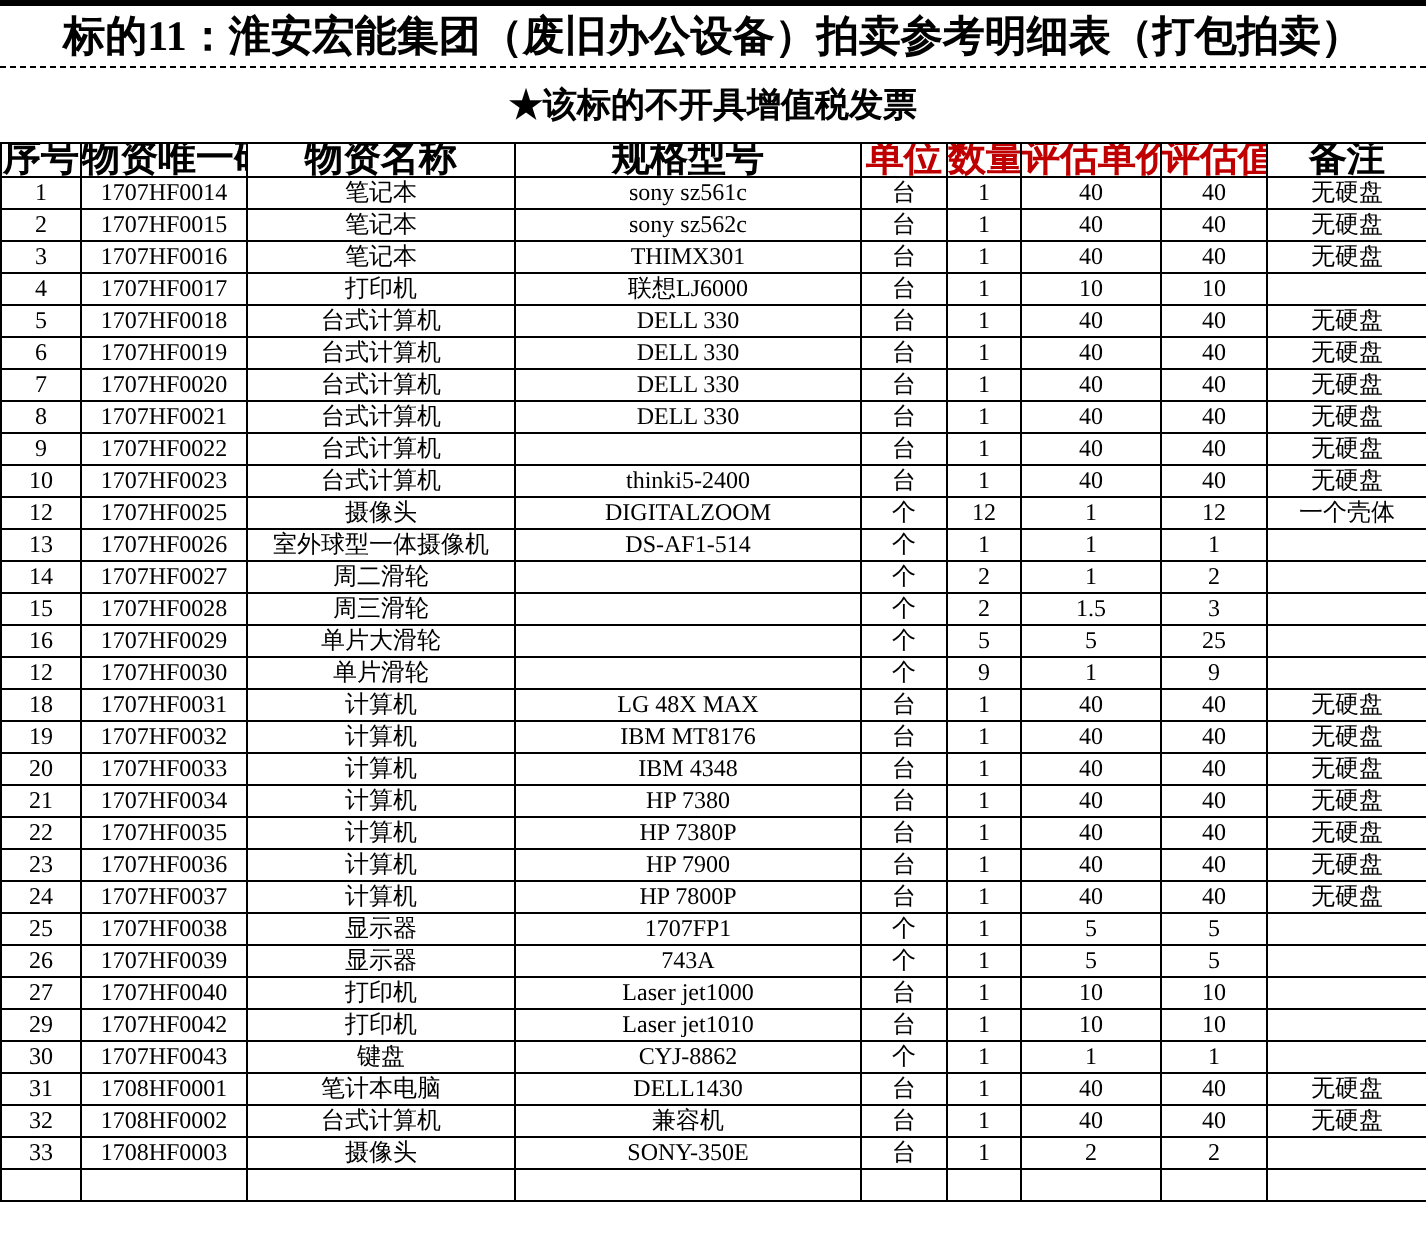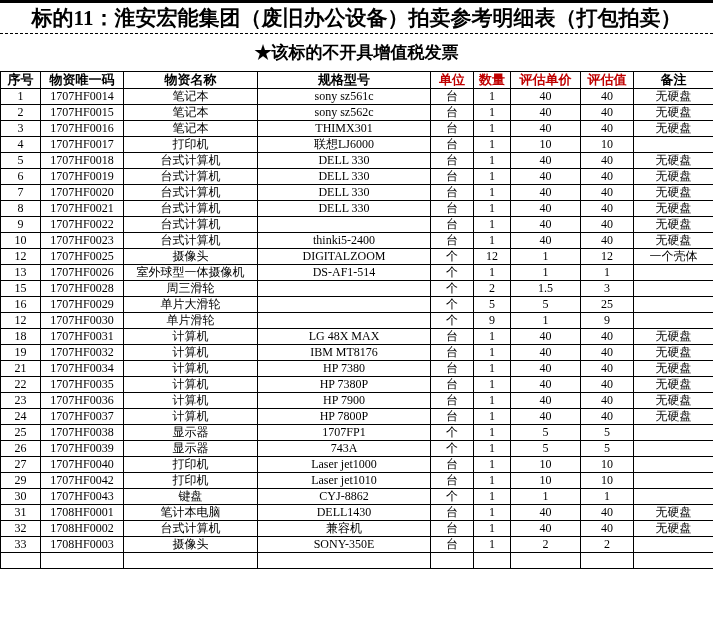--- a/index.html
+++ b/index.html
@@ -43,21 +43,21 @@
     box-sizing: border-box;
     border: 1px solid #000;
     text-align: center;
     vertical-align: middle;
     padding: 0;
     overflow: hidden;
     white-space: nowrap;
   }
   table.grid th {
     height: 17px;
-    font-size: 13px;
+    font-size: 19px;
     font-weight: bold;
     line-height: 16px;
   }
   table.grid td {
     height: 16px;
     font-size: 12px;
     line-height: 15px;
   }
   table.grid th.accent { color: #c00000; }
   
@@ -231,20 +231,31 @@
           <td>1707HF0026</td>
           <td>室外球型一体摄像机</td>
           <td>DS-AF1-514</td>
           <td>个</td>
           <td>1</td>
           <td>1</td>
           <td>1</td>
           <td></td>
         </tr>
         <tr>
+          <td>14</td>
+          <td>1707HF0027</td>
+          <td>周二滑轮</td>
+          <td></td>
+          <td>个</td>
+          <td>2</td>
+          <td>1</td>
+          <td>2</td>
+          <td></td>
+        </tr>
+        <tr>
           <td>15</td>
           <td>1707HF0028</td>
           <td>周三滑轮</td>
           <td></td>
           <td>个</td>
           <td>2</td>
           <td>1.5</td>
           <td>3</td>
           <td></td>
         </tr>
@@ -279,20 +290,31 @@
           <td>1</td>
           <td>40</td>
           <td>40</td>
           <td>无硬盘</td>
         </tr>
         <tr>
           <td>19</td>
           <td>1707HF0032</td>
           <td>计算机</td>
           <td>IBM MT8176</td>
+          <td>台</td>
+          <td>1</td>
+          <td>40</td>
+          <td>40</td>
+          <td>无硬盘</td>
+        </tr>
+        <tr>
+          <td>20</td>
+          <td>1707HF0033</td>
+          <td>计算机</td>
+          <td>IBM 4348</td>
           <td>台</td>
           <td>1</td>
           <td>40</td>
           <td>40</td>
           <td>无硬盘</td>
         </tr>
         <tr>
           <td>21</td>
           <td>1707HF0034</td>
           <td>计算机</td>

